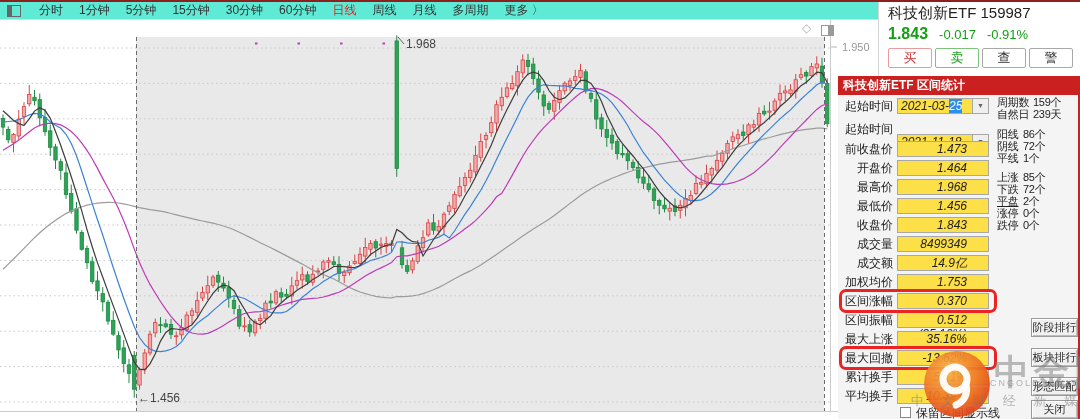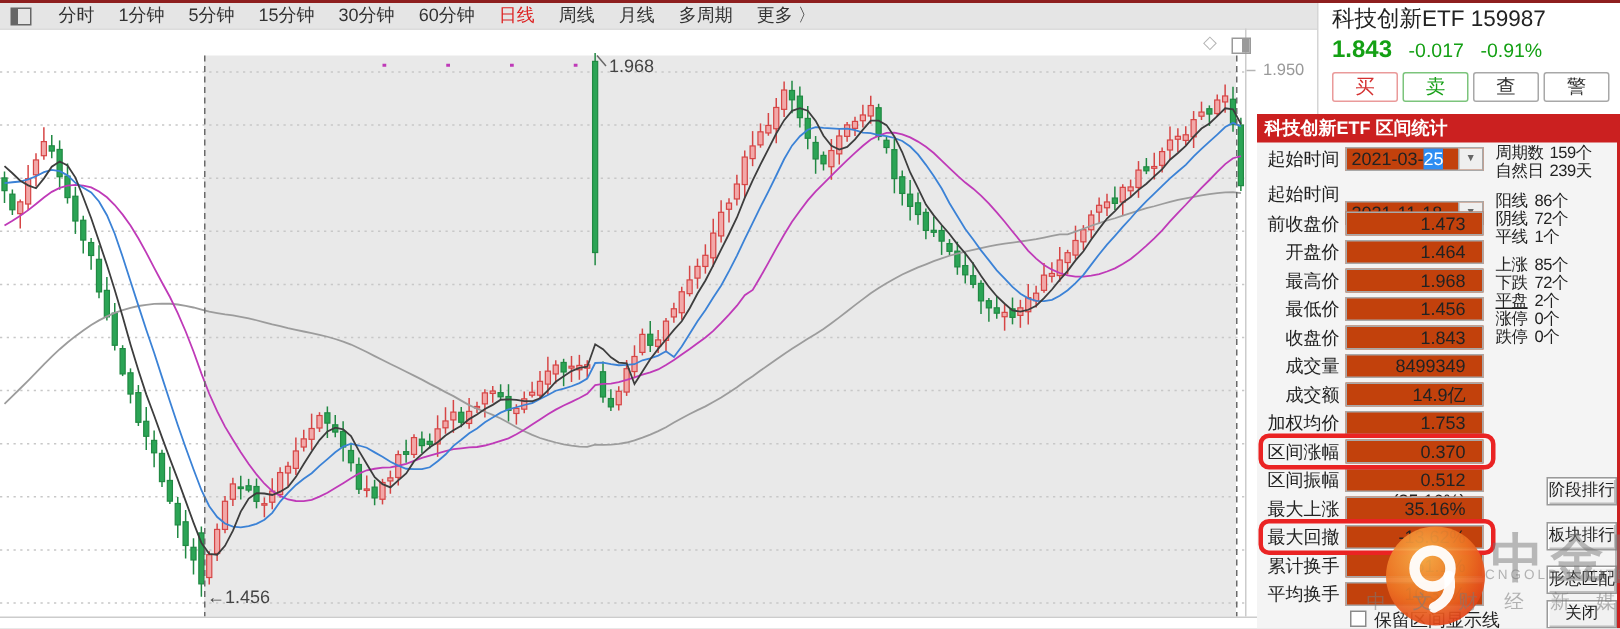--- a/index.html
+++ b/index.html
@@ -1,20 +1,20 @@
 <!DOCTYPE html>
 <html><head>
 <meta charset="utf-8">
 <style>
   html,body{margin:0;padding:0;background:#ddd;}
   .app{position:relative;width:1080px;height:419px;background:#fff;overflow:hidden;
        font-family:"Liberation Sans","DejaVu Sans",sans-serif;-webkit-font-smoothing:antialiased;}
   .topline{position:absolute;left:0;top:0;width:1080px;height:2px;background:#8e1f1f;}
   
-  .toolbar{position:absolute;left:0;top:2px;width:878px;height:17px;background:#e5e5e5;
+  .toolbar{position:absolute;left:0;top:2px;width:878px;height:17px;background:#5eead4;
            border-bottom:1px solid #dcdcdc;display:flex;align-items:center;font-size:12px;color:#333;}
   .tb-icon{width:12px;height:10px;border:1px solid #666;margin:0 10px 0 7px;position:relative;flex:none;}
   .tb-icon::before{content:"";position:absolute;left:0;top:0;width:4px;height:100%;background:#666;}
   .tabs{display:flex;}
   .tab{padding:0 8px;line-height:17px;white-space:nowrap;cursor:default;}
   .tab.active{color:#dd2222;}
   .tb-actions{margin-left:auto;display:flex;align-items:center;height:13px;margin-right:3px;}
   .tb-action{padding:0 5px;border-left:1px solid #c9c9c9;line-height:13px;white-space:nowrap;}
   .tb-action:last-child{border-right:1px solid #c9c9c9;}
   
@@ -36,22 +36,22 @@
   .quote-price{font-size:16px;font-weight:bold;}
   .quote-buttons{margin-top:5px;display:flex;gap:3px;}
   .qbtn{width:44px;height:20px;box-sizing:border-box;border:1px solid #a8a8a8;border-radius:2px;
         background:#fff;font-size:13px;text-align:center;line-height:17px;cursor:default;}
   
   .panel{position:absolute;left:838px;top:76px;width:242px;height:343px;background:#f4f4f4;
          border-right:2px solid #cb2020;box-sizing:border-box;z-index:4;}
   .panel-header{height:19px;background:#cb2020;color:#fff;font-size:12px;font-weight:bold;
                 line-height:19px;padding-left:5px;}
   .row-label{position:absolute;left:2px;width:53px;text-align:right;font-size:12px;color:#222;line-height:16px;white-space:nowrap;}
-  .vbox{position:absolute;left:59px;width:92px;height:16px;box-sizing:border-box;background:#c2410c;
-        border:1px solid #a8a8a8;font-size:12px;color:#222;text-align:right;padding-right:11px;line-height:14px;}
+  .vbox{position:absolute;left:59px;width:92px;height:16px;box-sizing:border-box;background:#fde047;
+        border:1px solid #a8a8a8;font-size:12px;color:#222;text-align:right;padding-right:21px;line-height:14px;font-style:italic;}
   .vbox.combo{text-align:left;padding-left:3px;}
   .combo-arrow{position:absolute;right:0;top:0;width:15px;height:14px;background:#efefef;
                border-left:1px solid #a8a8a8;text-align:center;line-height:13px;font-size:7px;color:#666;}
   .sel{background:#2e8df2;color:#fff;}
   .side-line{position:absolute;left:159px;font-size:11px;color:#222;white-space:nowrap;line-height:12px;letter-spacing:-0.3px;}
   .side-line .sl-label{display:inline-block;}
   .panel-btn{position:absolute;left:193px;width:47px;height:19px;box-sizing:border-box;background:#f1f1f1;
              border:1px solid #9a9a9a;box-shadow:inset 1px 1px 0 #fff,inset -1px -1px 0 #bdbdbd;
              font-size:11px;color:#222;text-align:center;line-height:17px;cursor:default;white-space:nowrap;}
   .cb{position:absolute;left:62px;top:331px;width:11px;height:11px;box-sizing:border-box;background:#fff;border:1px solid #8a8a8a;}

